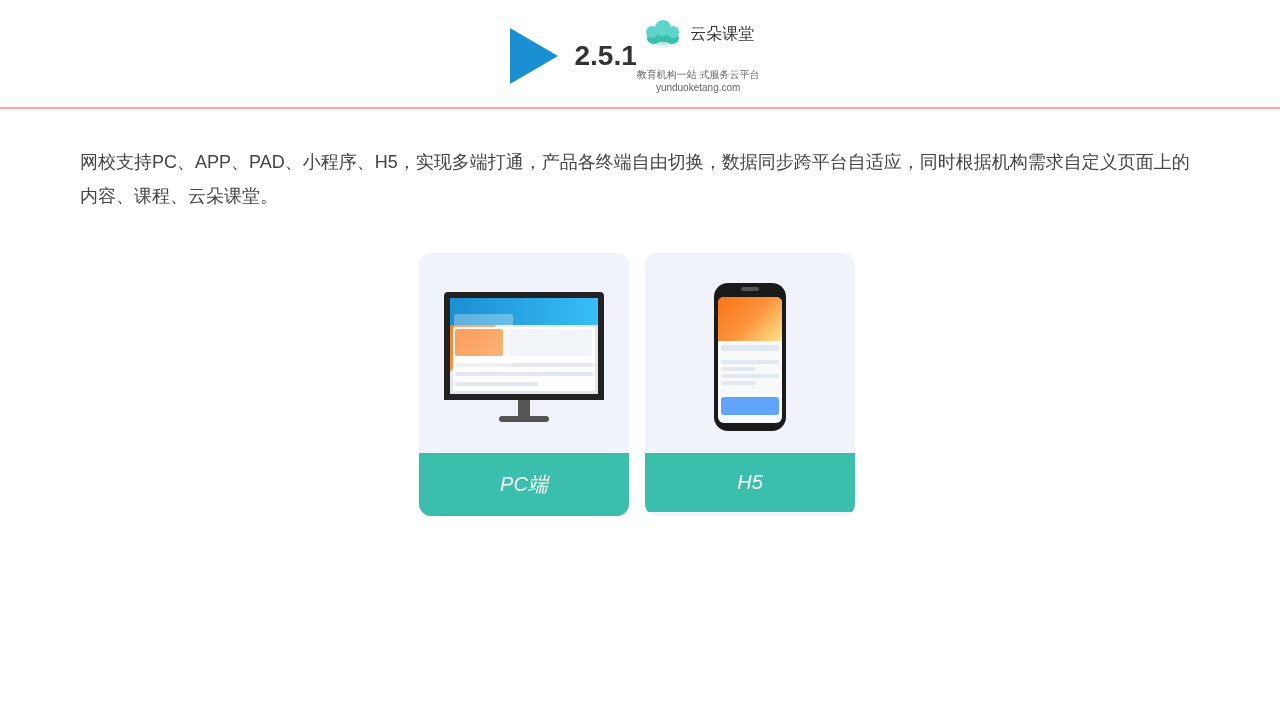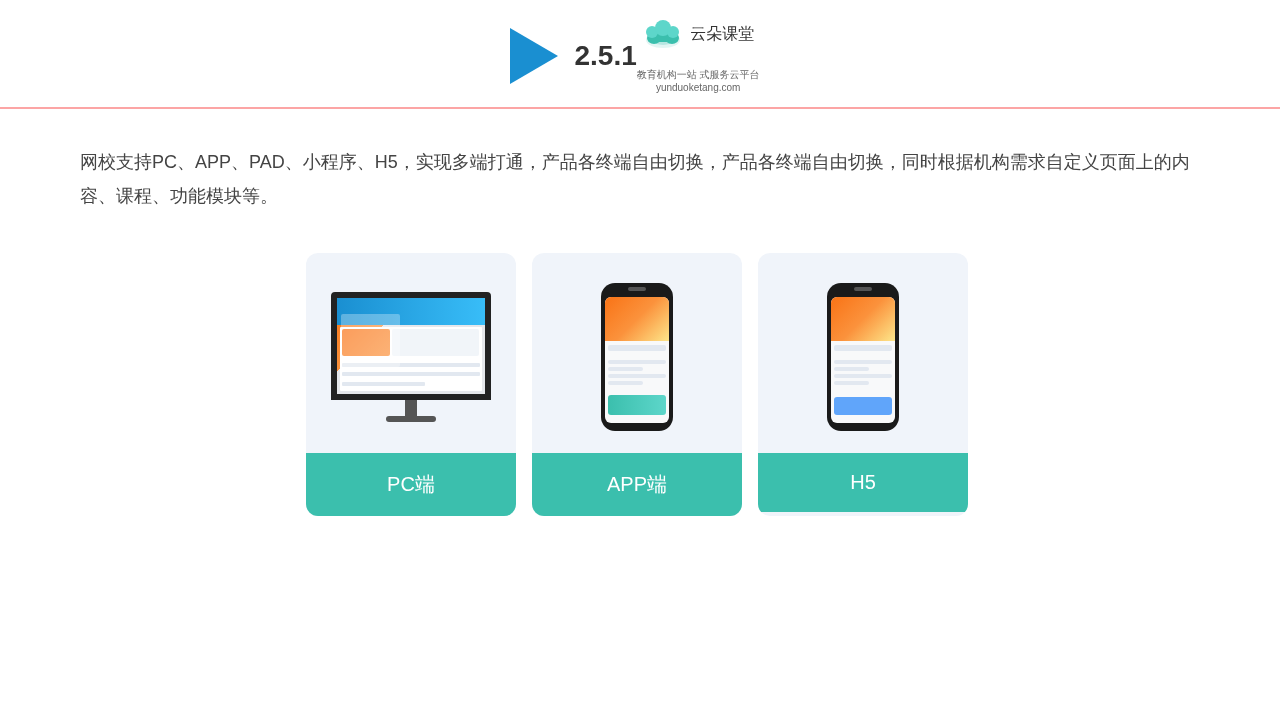--- a/index.html
+++ b/index.html
@@ -66,20 +66,21 @@
       color: #444;
       line-height: 1.9;
     }
 
     
     .cards-container {
       display: flex;
       gap: 16px;
       padding: 20px 66px 30px 60px;
       justify-content: center;
+      font-style: italic;
     }
 
     .card {
       background: #f0f4fa;
       border-radius: 12px;
       width: 210px;
       display: flex;
       flex-direction: column;
       align-items: center;
       overflow: hidden;
@@ -297,21 +298,21 @@
     </div>
     <div class="brand-sub">
       <span>教育机构一站
 式服务云平台</span><br>
       <span>yunduoketang.com</span>
     </div>
   </div>
 </div>
 
 <div class="description">
-  <p>网校支持PC、APP、PAD、小程序、H5，实现多端打通，产品各终端自由切换，产品各终端自由切换，同时根据机构需求自定义页面上的内容、课程、功能模块等。</p>
+  <p>网校支持PC、APP、PAD、小程序、H5，实现多端打通，产品各终端自由切换，数据同步跨平台自适应，同时根据机构需求自定义页面上的内容、课程、云朵课堂。</p>
 </div>
 
 <div class="cards-container">
 
   <div class="card">
     <div class="card-image-area">
       <div class="device-monitor">
         <div class="monitor-screen">
           <div class="monitor-screen-content">
             <div style="position:absolute;top:0;left:0;right:0;height:28%;background:linear-gradient(90deg,#1a8fd1,#38bdf8);"></div>
@@ -324,36 +325,20 @@
             </div>
           </div>
         </div>
         <div class="monitor-stand"></div>
         <div class="monitor-base"></div>
       </div>
     </div>
     <div class="card-label">PC端</div>
   </div>
 
-  <div class="card">
-    <div class="card-image-area">
-      <div class="device-phone">
-        <div class="phone-screen">
-          <div class="phone-screen-lines">
-            <div class="phone-line"></div>
-            <div class="phone-line short"></div>
-            <div class="phone-line"></div>
-            <div class="phone-line short"></div>
-          </div>
-          <div style="position:absolute;bottom:8px;left:3px;right:3px;height:20px;background:linear-gradient(90deg,#3bbfad,#5dd6ca);border-radius:3px;"></div>
-        </div>
-      </div>
-    </div>
-    <div class="card-label">APP端</div>
-  </div>
 
 
 
   <div class="card">
     <div class="card-image-area">
       <div class="device-phone">
         <div class="phone-screen">
           <div class="phone-screen-lines">
             <div class="phone-line"></div>
             <div class="phone-line short"></div>

